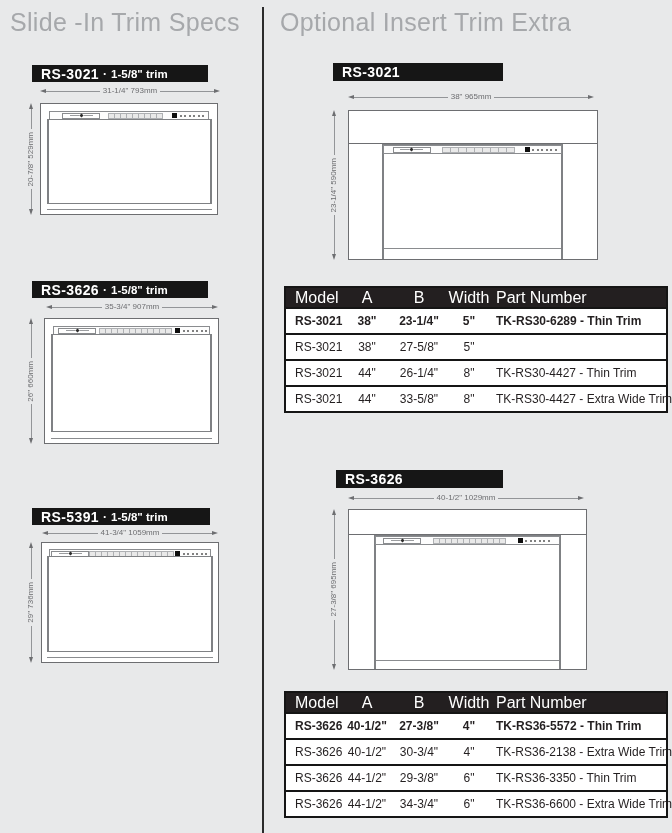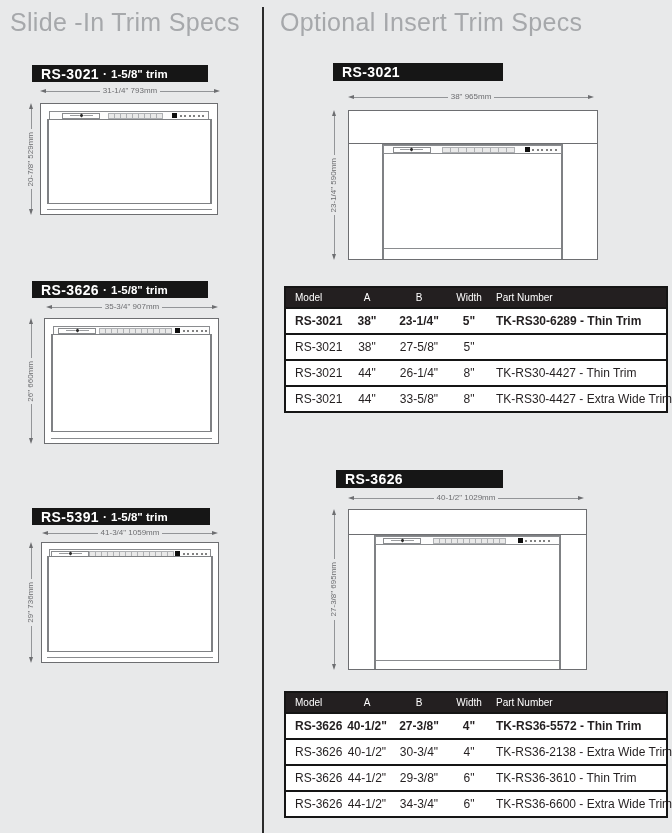--- a/index.html
+++ b/index.html
@@ -41,34 +41,34 @@
   .btn-sq{width:5px;height:5px;background:#0e0e0e;flex:none;}
   .btn-dot{width:2px;height:2px;background:#565656;border-radius:50%;flex:none;}
   .sp{flex:1;}
   .fbox{position:absolute;border:1px solid #7f8184;border-left-width:2px;border-right-width:2px;box-sizing:border-box;background:#fff;}
   .fbox.open-bottom{border-bottom:none;}
   .hline{position:absolute;height:1px;background:#8a8c8f;}
   .bandline{position:absolute;left:0;right:0;height:1px;background:#6d6e71;}
 
   
   .spec-table{position:absolute;border:2px solid #151515;background:#fff;box-sizing:border-box;}
-  .thead{display:grid;grid-template-columns:58px 46px 58px 42px 1fr;background:#231f20;color:#fff;height:19px;align-items:center;font-size:10px;}
+  .thead{display:grid;grid-template-columns:58px 46px 58px 42px 1fr;background:#231f20;color:#fff;height:19px;align-items:center;font-size:16px;}
   .trow{display:grid;grid-template-columns:58px 46px 58px 42px 1fr;height:24px;align-items:center;font-size:12px;color:#231f20;border-top:2px solid #151515;background:#fff;}
   .trow.bold{font-weight:700;}
   .tc{padding-left:9px;}
   .tcc{text-align:center;}
   .tcp{padding-left:6px;white-space:nowrap;}
 </style>
 </head>
 <body>
 
 <div id="page">
 
   <div class="colhead" style="left:10px;top:8px;">Slide -In Trim Specs</div>
-  <div class="colhead" style="left:280px;top:8px;">Optional Insert Trim Specs</div>
+  <div class="colhead" style="left:280px;top:8px;">Optional Insert Trim Extra</div>
   <div class="vdivider"></div>
 
   <div class="bar" style="left:32px;top:65px;width:176px;height:17px;">
     <span class="m">RS-3021</span>
     <span class="sep">·</span>
     <span class="t">1-5/8" trim</span>
   </div>
   <div class="hdim" style="left:40px;top:86px;width:180px;">
     <span class="ar-l"></span>
       <span class="dl"></span>
@@ -407,21 +407,21 @@
       <span class="tcc">40-1/2"</span>
       <span class="tcc">30-3/4"</span>
       <span class="tcc">4"</span>
       <span class="tcp">TK-RS36-2138 - Extra Wide Trim</span>
     </div>
     <div class="trow">
       <span class="tc">RS-3626</span>
       <span class="tcc">44-1/2"</span>
       <span class="tcc">29-3/8"</span>
       <span class="tcc">6"</span>
-      <span class="tcp">TK-RS36-3610 - Thin Trim</span>
+      <span class="tcp">TK-RS36-3350 - Thin Trim</span>
     </div>
     <div class="trow">
       <span class="tc">RS-3626</span>
       <span class="tcc">44-1/2"</span>
       <span class="tcc">34-3/4"</span>
       <span class="tcc">6"</span>
       <span class="tcp">TK-RS36-6600 - Extra Wide Trim</span>
     </div>
   </div>
 

